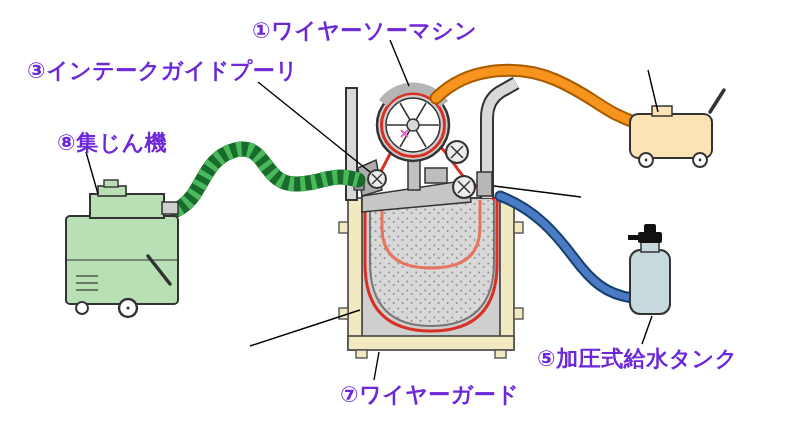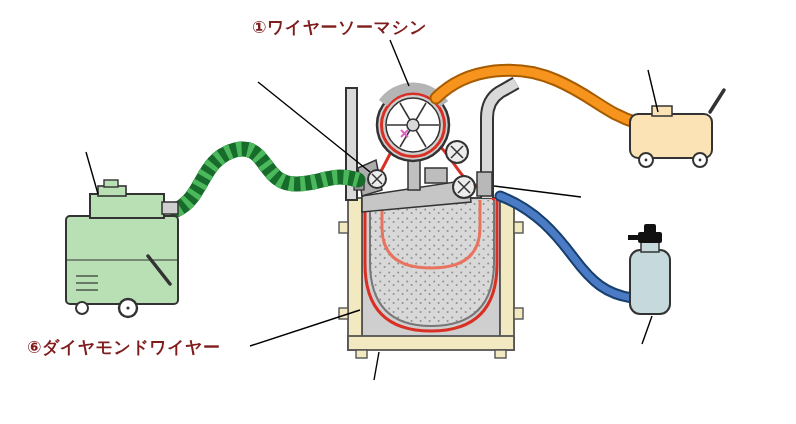--- a/index.html
+++ b/index.html
@@ -2,21 +2,21 @@
 <html><head>
 <meta charset="utf-8">
 <style>
   html,body{margin:0;padding:0;background:#fff;}
   #stage{
     position:relative;width:796px;height:424px;background:#ffffff;
     font-family:"Liberation Sans","DejaVu Sans",sans-serif;overflow:hidden;
   }
   #drawing{position:absolute;left:0;top:0;}
   .lbl{
-    position:absolute;font-size:17px;font-weight:bold;color:#7f1d1d;
+    position:absolute;font-size:22px;font-weight:bold;color:#6d28d9;
     white-space:nowrap;letter-spacing:0.5px;line-height:1.2;
   }
 </style>
 </head>
 <body>
 
 <div id="stage">
 
 <svg id="drawing" width="796" height="424" viewBox="0 0 796 424">
   <defs>
@@ -152,15 +152,18 @@
     <line x1="258" y1="82" x2="370" y2="172"></line>
     <line x1="581" y1="197" x2="494" y2="186"></line>
     <line x1="642" y1="344" x2="652" y2="316"></line>
     <line x1="250" y1="346" x2="360" y2="310"></line>
     <line x1="374" y1="380" x2="379" y2="352"></line>
     <line x1="86" y1="152" x2="98" y2="194"></line>
   </g>
 </svg>
 
   <div class="lbl" style="left:252px;top:18px">①ワイヤーソーマシン</div>
-  <div class="lbl" style="left:27px;top:338px">⑥ダイヤモンドワイヤー</div>
+  <div class="lbl" style="left:27px;top:58px">③インテークガイドプーリ</div>
+  <div class="lbl" style="left:57px;top:130px">⑧集じん機</div>
+  <div class="lbl" style="left:537px;top:346px">⑤加圧式給水タンク</div>
+  <div class="lbl" style="left:340px;top:382px">⑦ワイヤーガード</div>
 
 </div>
 
 </body></html>

